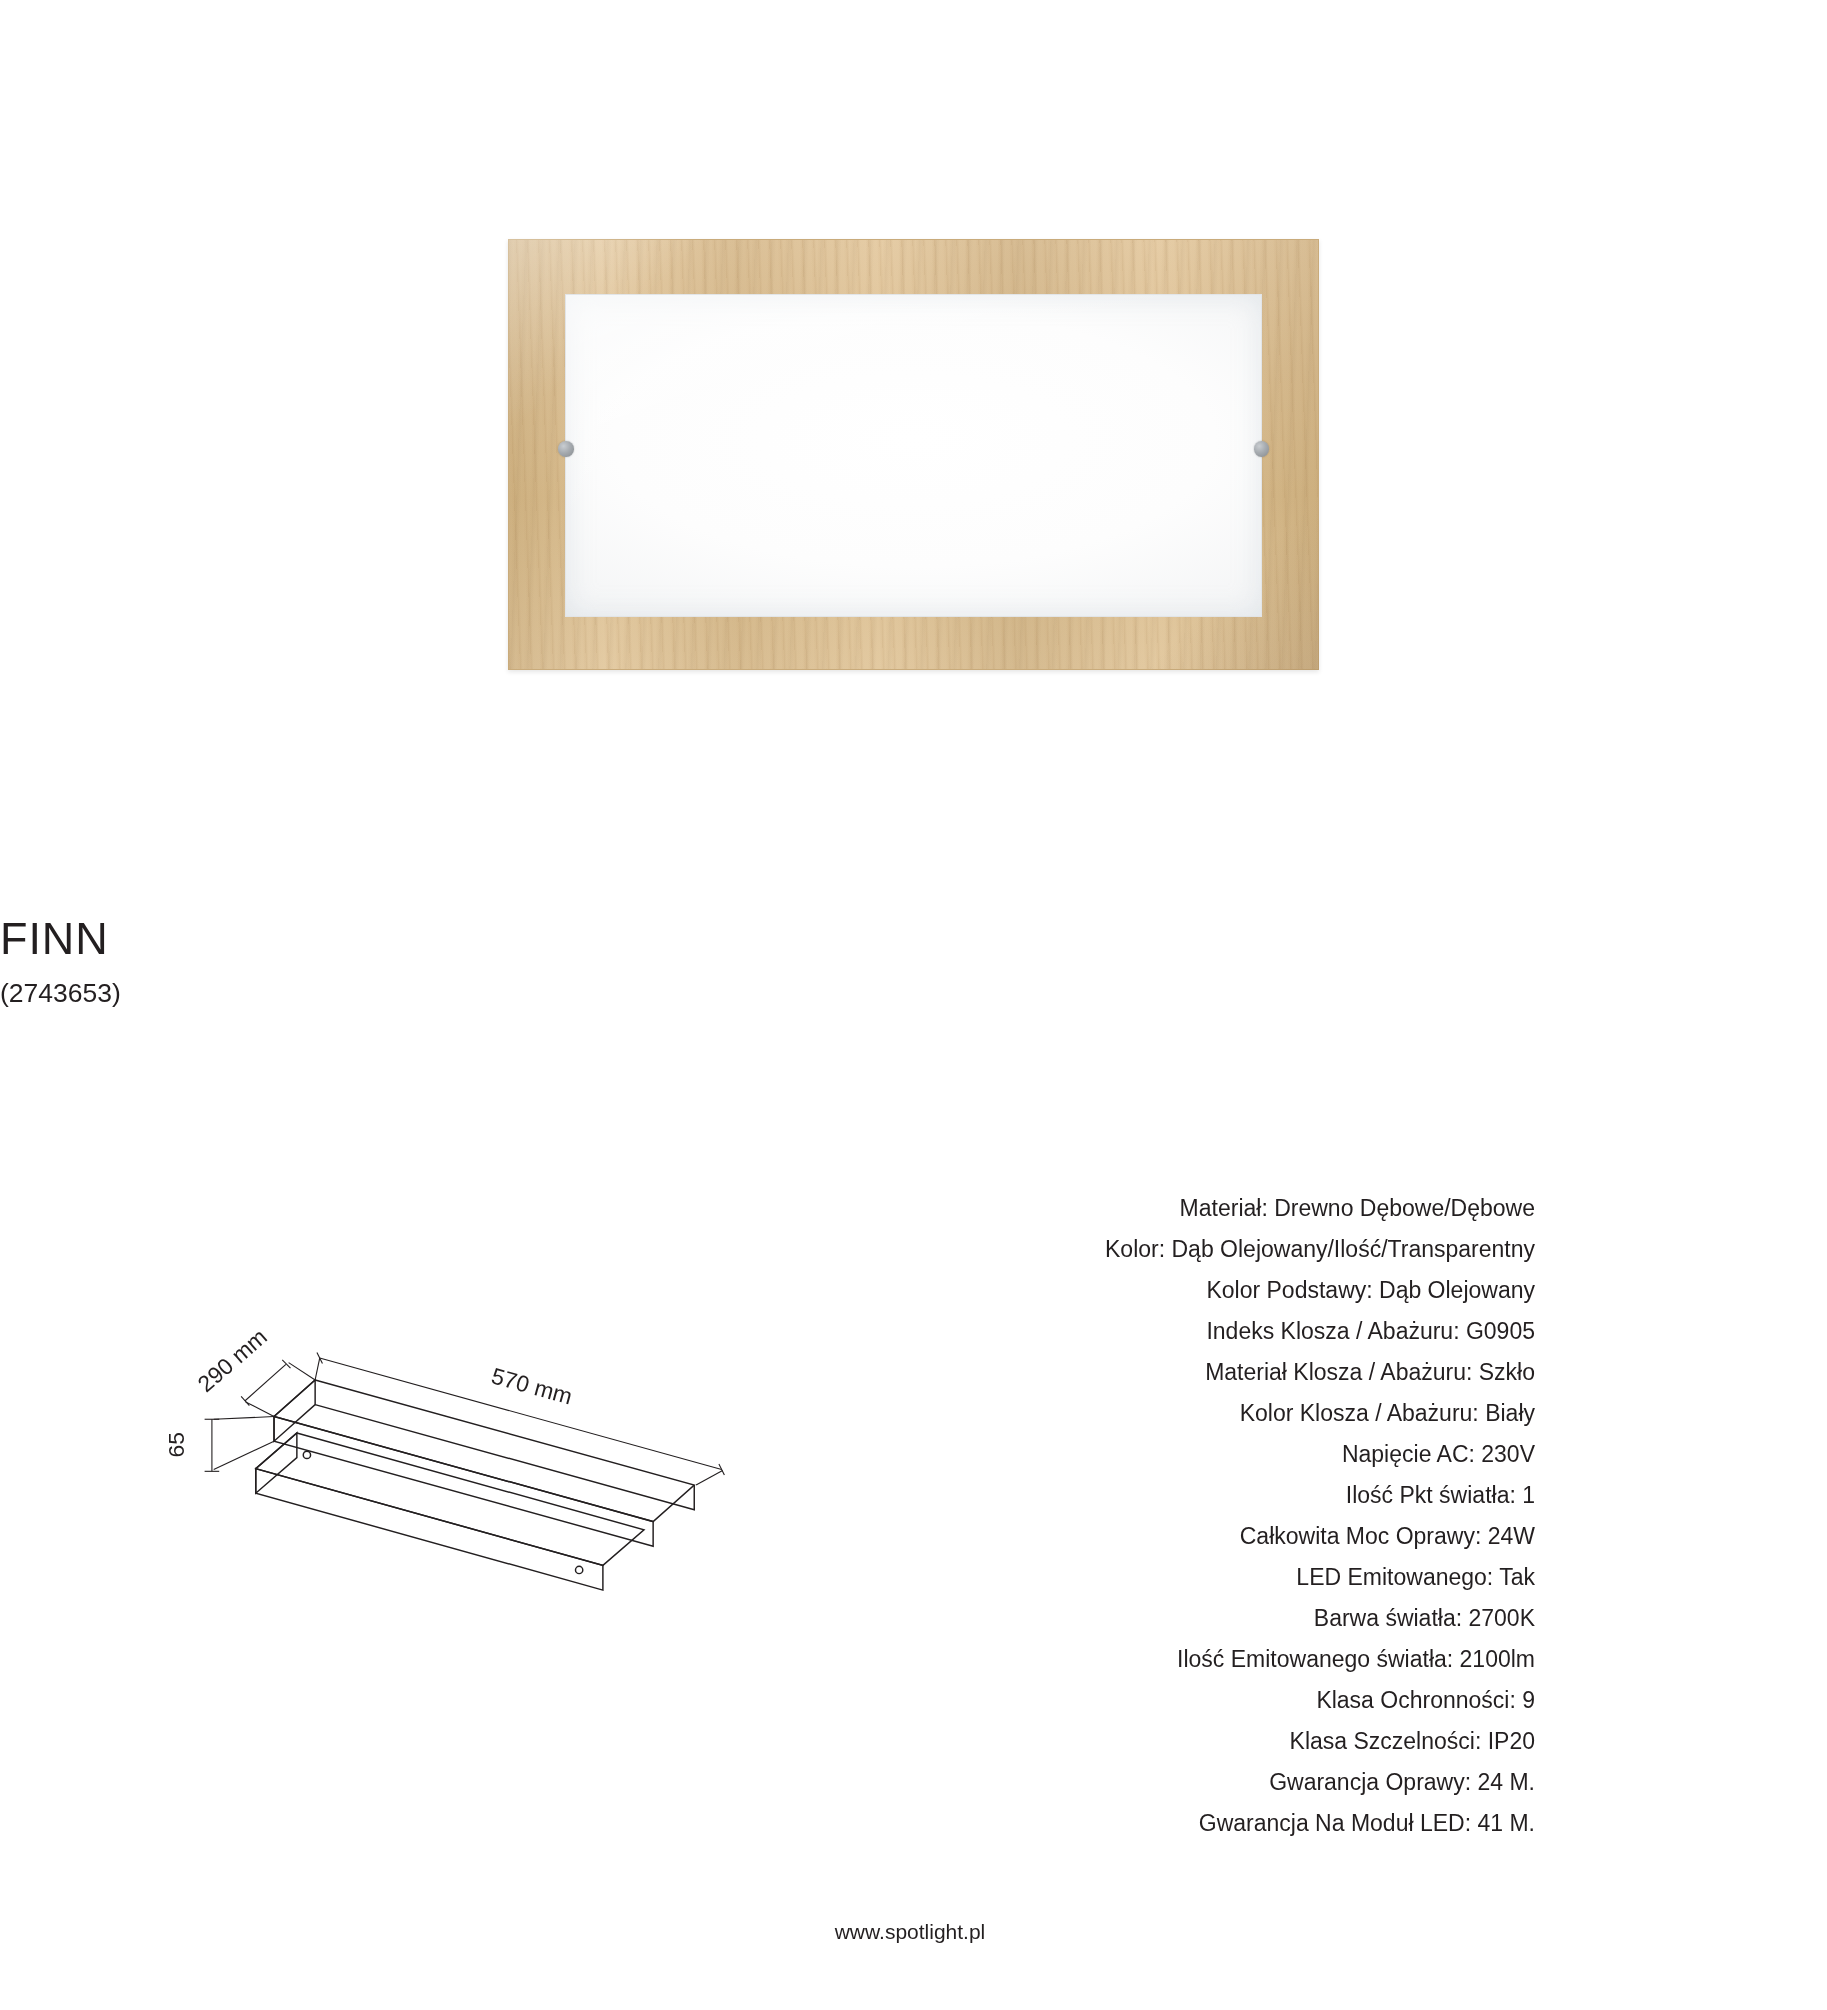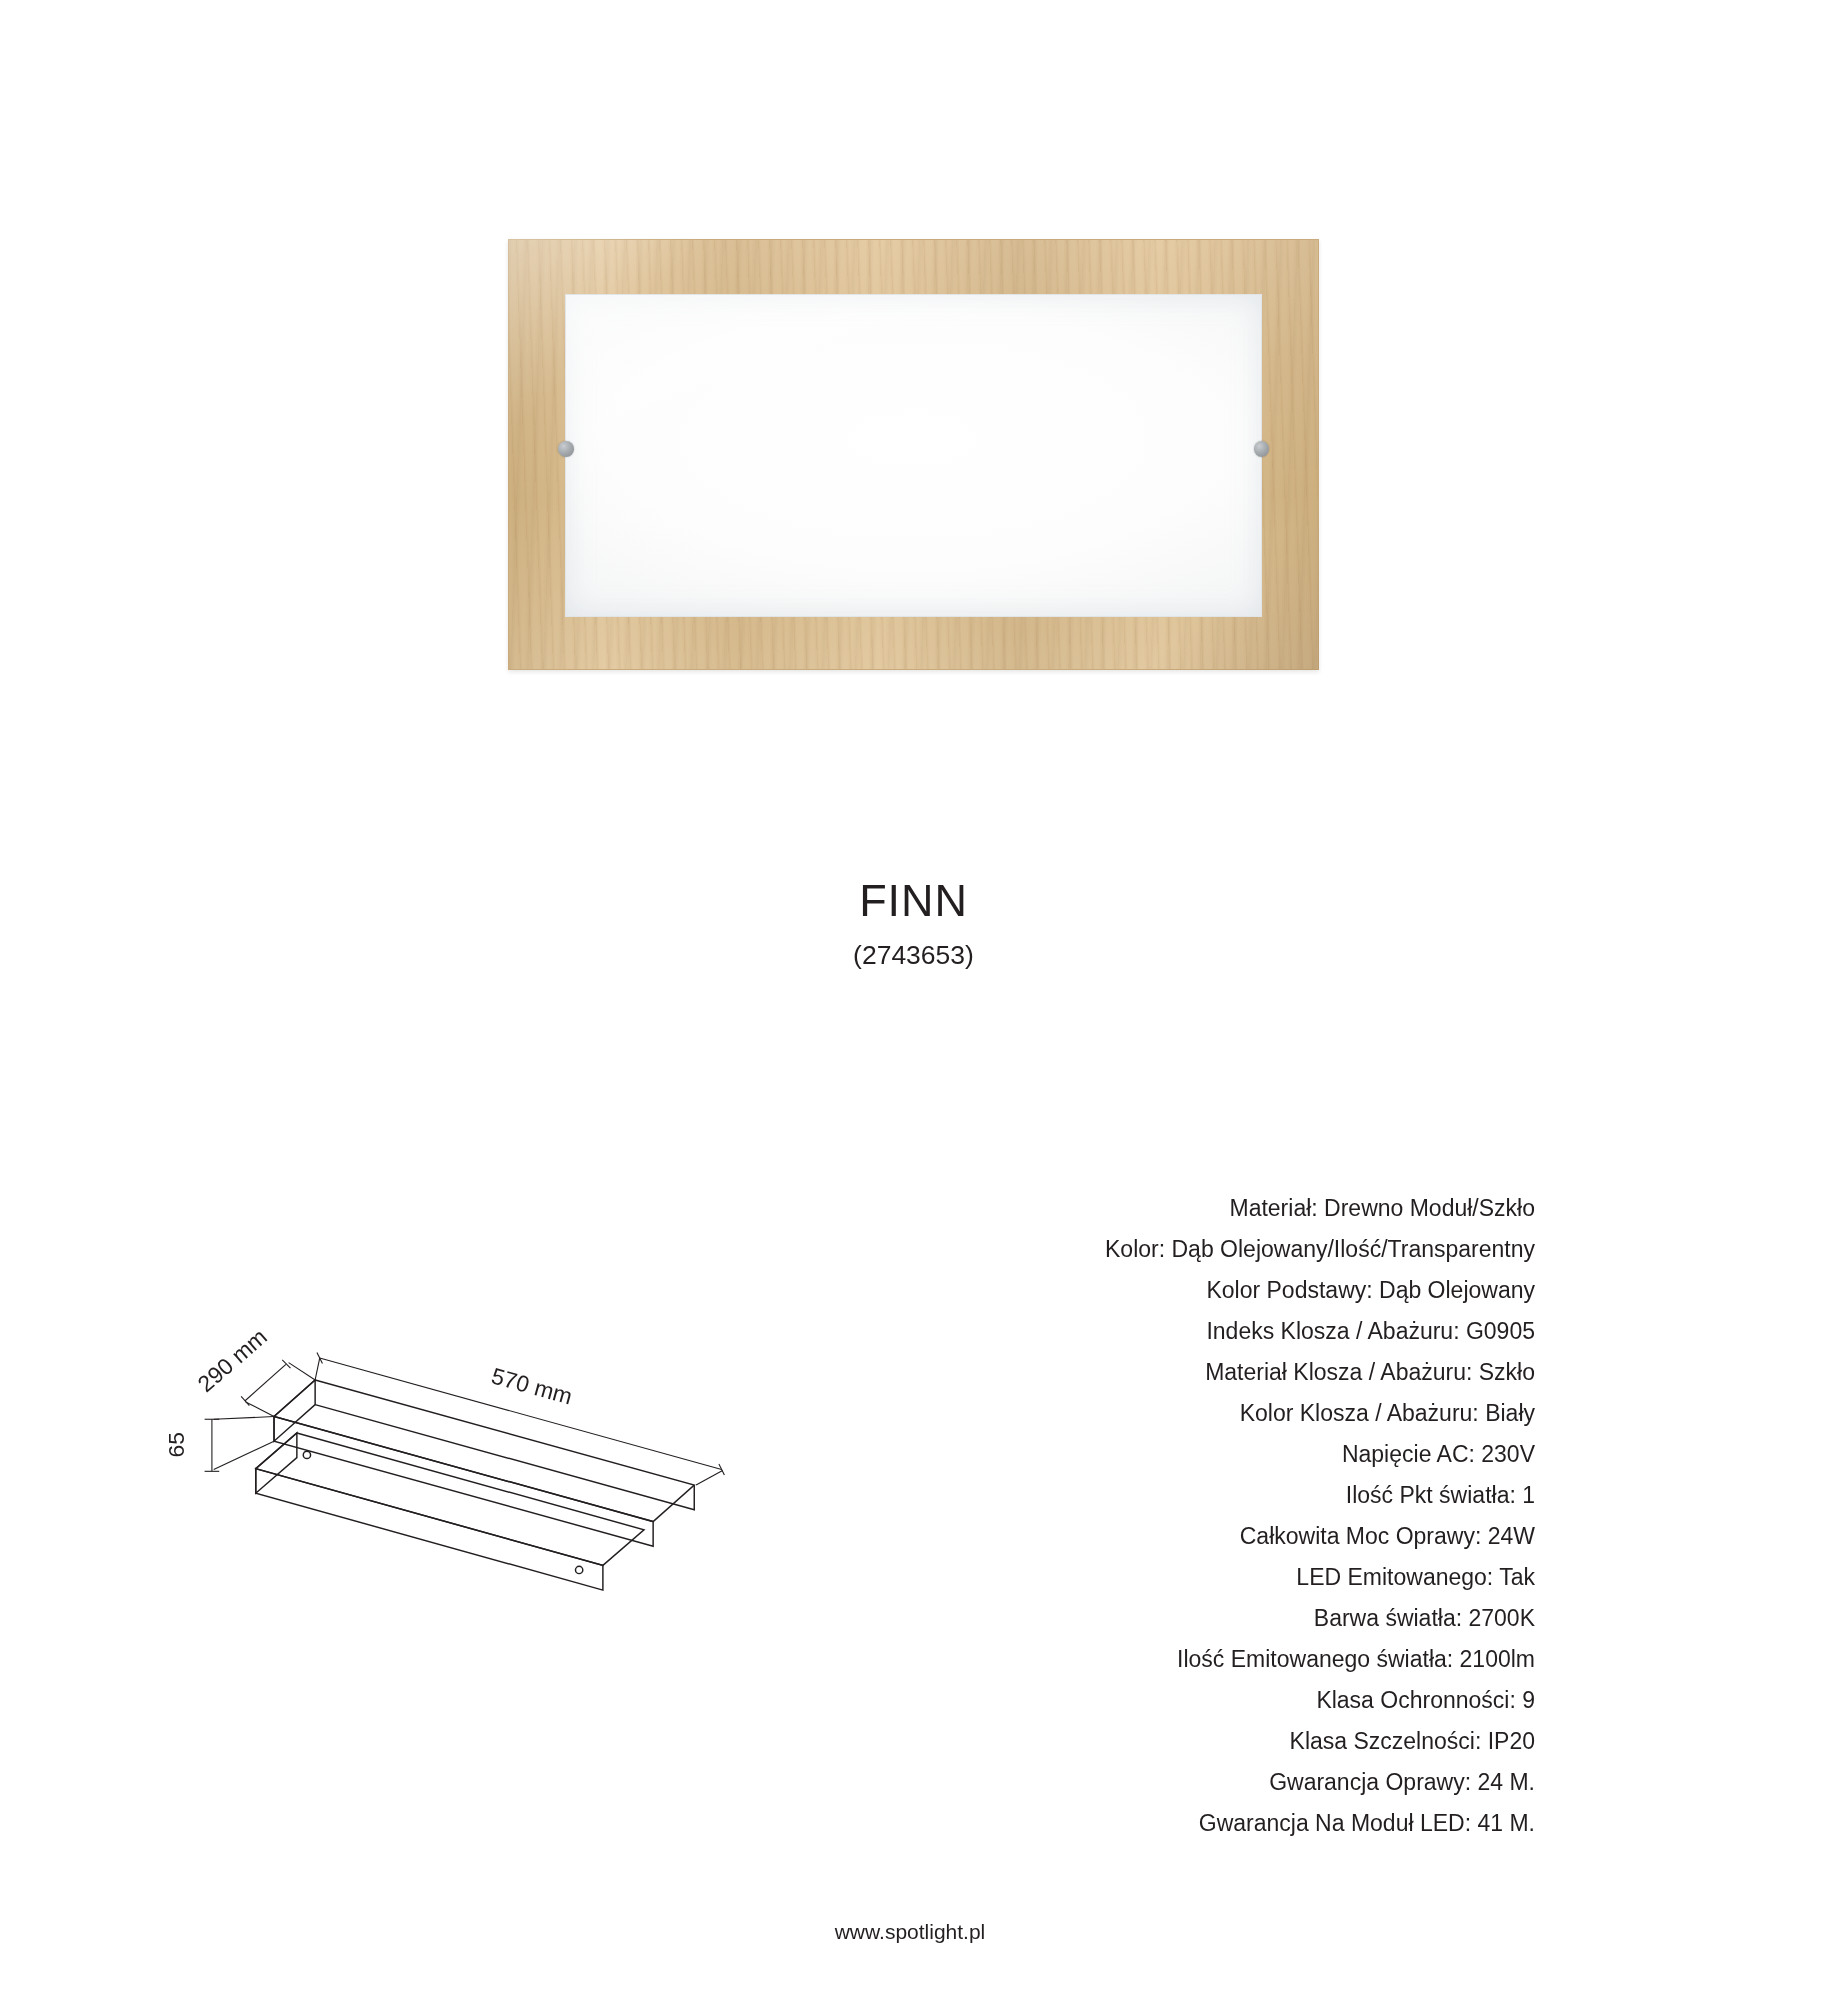--- a/index.html
+++ b/index.html
@@ -77,22 +77,21 @@
     box-shadow: 0 0 1.8px rgba(0,0,0,0.25);
     top: 202px;
   }
   .screw.left  { left: 50px; }
   .screw.right { right: 50px; }
 
   
   #title-block {
     position: absolute;
     left: 0; right: 0;
-    top: 876px;
-    text-align: center;
+    top: 914px;
   }
   #product-name {
     font-size: 45px;
     font-weight: 400;
     letter-spacing: 0.9px;
     color: #231f20;
     line-height: 1.1;
     margin: 0;
   }
   #product-code {
@@ -149,21 +148,21 @@
   <div class="screw left"></div>
   <div class="screw right"></div>
 </div>
 
 <div id="title-block">
   <div id="product-name">FINN</div>
   <div id="product-code">(2743653)</div>
 </div>
 
 <div id="spec-list">
-  <div class="spec-row">Materiał: Drewno Moduł/Szkło</div>
+  <div class="spec-row">Materiał: Drewno Dębowe/Dębowe</div>
   <div class="spec-row">Kolor: Dąb Olejowany/Ilość/Transparentny</div>
   <div class="spec-row">Kolor Podstawy: Dąb Olejowany</div>
   <div class="spec-row">Indeks Klosza / Abażuru: G0905</div>
   <div class="spec-row">Materiał Klosza / Abażuru: Szkło</div>
   <div class="spec-row">Kolor Klosza / Abażuru: Biały</div>
   <div class="spec-row">Napięcie AC: 230V</div>
   <div class="spec-row">Ilość Pkt światła: 1</div>
   <div class="spec-row">Całkowita Moc Oprawy: 24W</div>
   <div class="spec-row">LED Emitowanego: Tak</div>
   <div class="spec-row">Barwa światła: 2700K</div>

